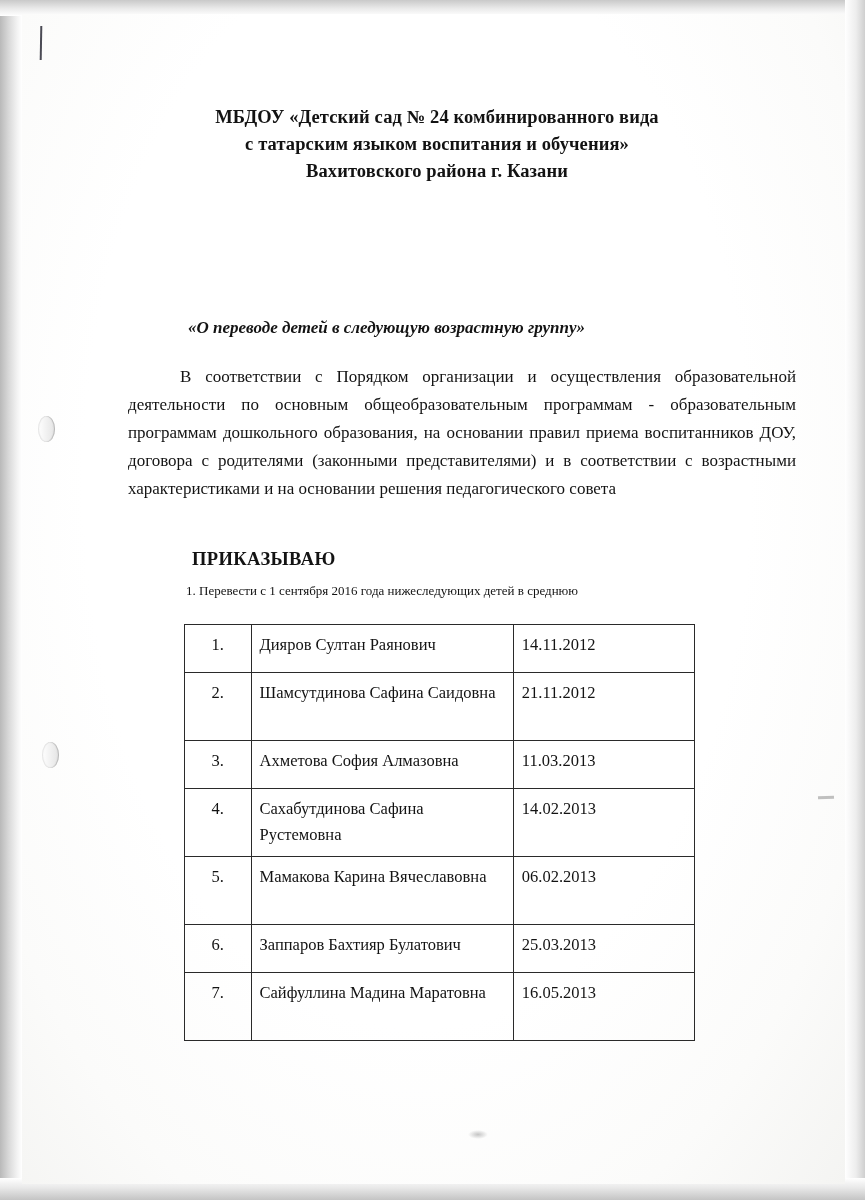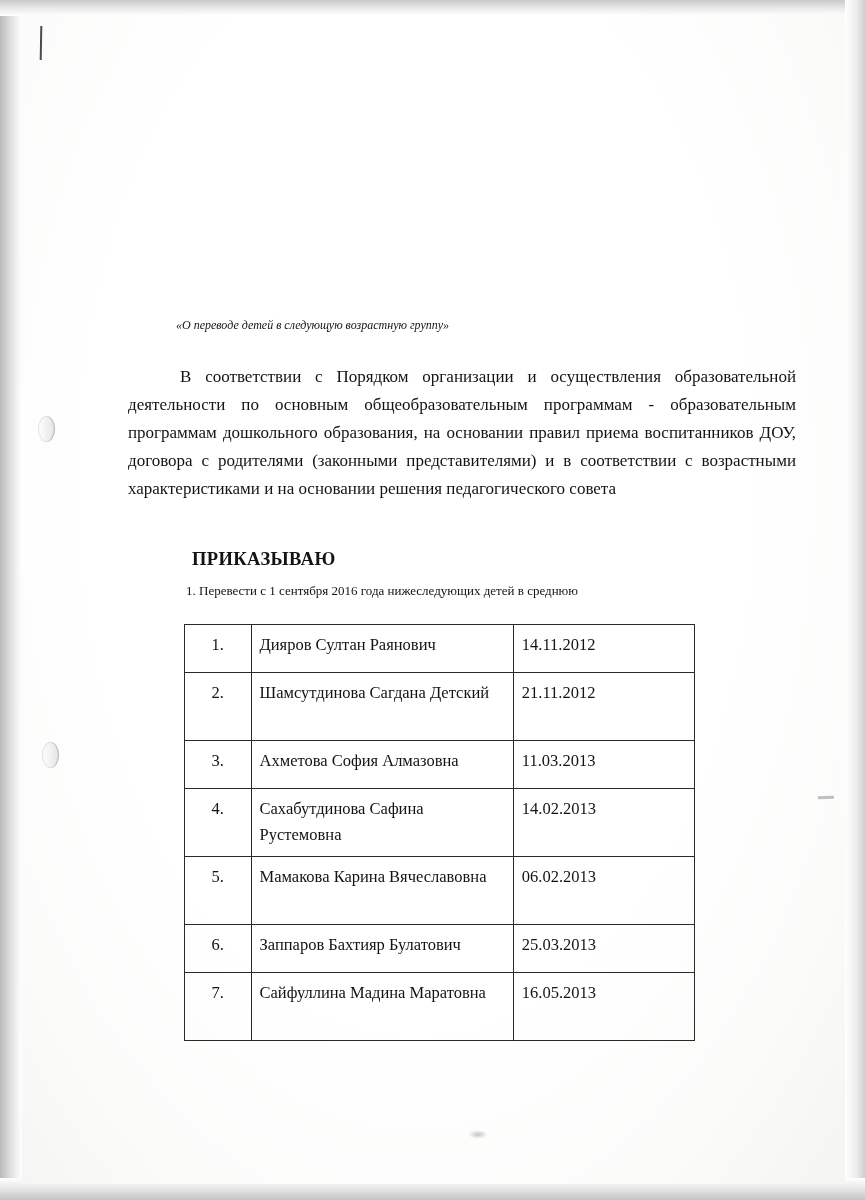--- a/index.html
+++ b/index.html
@@ -116,24 +116,24 @@
     display: flex;
     justify-content: space-between;
     align-items: baseline;
   }
   .date-left { white-space: nowrap; }
   .date-right { white-space: nowrap; padding-right: 44px; }
   .num-underline { text-decoration: underline; }
 
   .subject {
     position: absolute;
-    left: 176px; top: 318px;
+    left: 188px; top: 318px;
     width: 620px;
-    font-size: 12px;
-    font-weight: normal;
+    font-size: 17px;
+    font-weight: bold;
     font-style: italic;
   }
 
   .body-par {
     position: absolute;
     left: 128px; top: 363px;
     width: 668px;
     font-size: 17px;
     line-height: 28px;
     text-align: justify;
@@ -195,20 +195,25 @@
   <div class="paper-tint"></div>
 
   <div class="hole h1"></div>
   <div class="hole h2"></div>
   <div class="pen-mark"></div>
   <div class="smudge-r"></div>
   <div class="smudge-b"></div>
 
   <div class="content">
 
+    <div class="title-block">
+      <div>МБДОУ «Детский сад № 24 комбинированного вида</div>
+      <div>с татарским языком воспитания и обучения»</div>
+      <div>Вахитовского района г. Казани</div>
+    </div>
 
 
 
     <div class="subject">«О переводе детей в следующую возрастную группу»</div>
 
     <div class="body-par">В соответствии с Порядком организации и осуществления образовательной деятельности по основным общеобразовательным программам - образовательным программам дошкольного образования, на основании правил приема воспитанников ДОУ, договора с родителями (законными представителями) и в соответствии с возрастными характеристиками и на основании решения педагогического совета</div>
 
     <div class="command-word">ПРИКАЗЫВАЮ</div>
 
     <div class="item-1">
@@ -218,21 +223,21 @@
 
     <table class="kids">
       <tbody>
         <tr class="short">
           <td class="c-num">1.</td>
           <td class="c-name">Дияров Султан Раянович</td>
           <td class="c-date">14.11.2012</td>
         </tr>
         <tr class="tall">
           <td class="c-num">2.</td>
-          <td class="c-name">Шамсутдинова Сагдана Детский</td>
+          <td class="c-name">Шамсутдинова Сафина Саидовна</td>
           <td class="c-date">21.11.2012</td>
         </tr>
         <tr class="short">
           <td class="c-num">3.</td>
           <td class="c-name">Ахметова София Алмазовна</td>
           <td class="c-date">11.03.2013</td>
         </tr>
         <tr class="tall">
           <td class="c-num">4.</td>
           <td class="c-name">Сахабутдинова Сафина Рустемовна</td>

